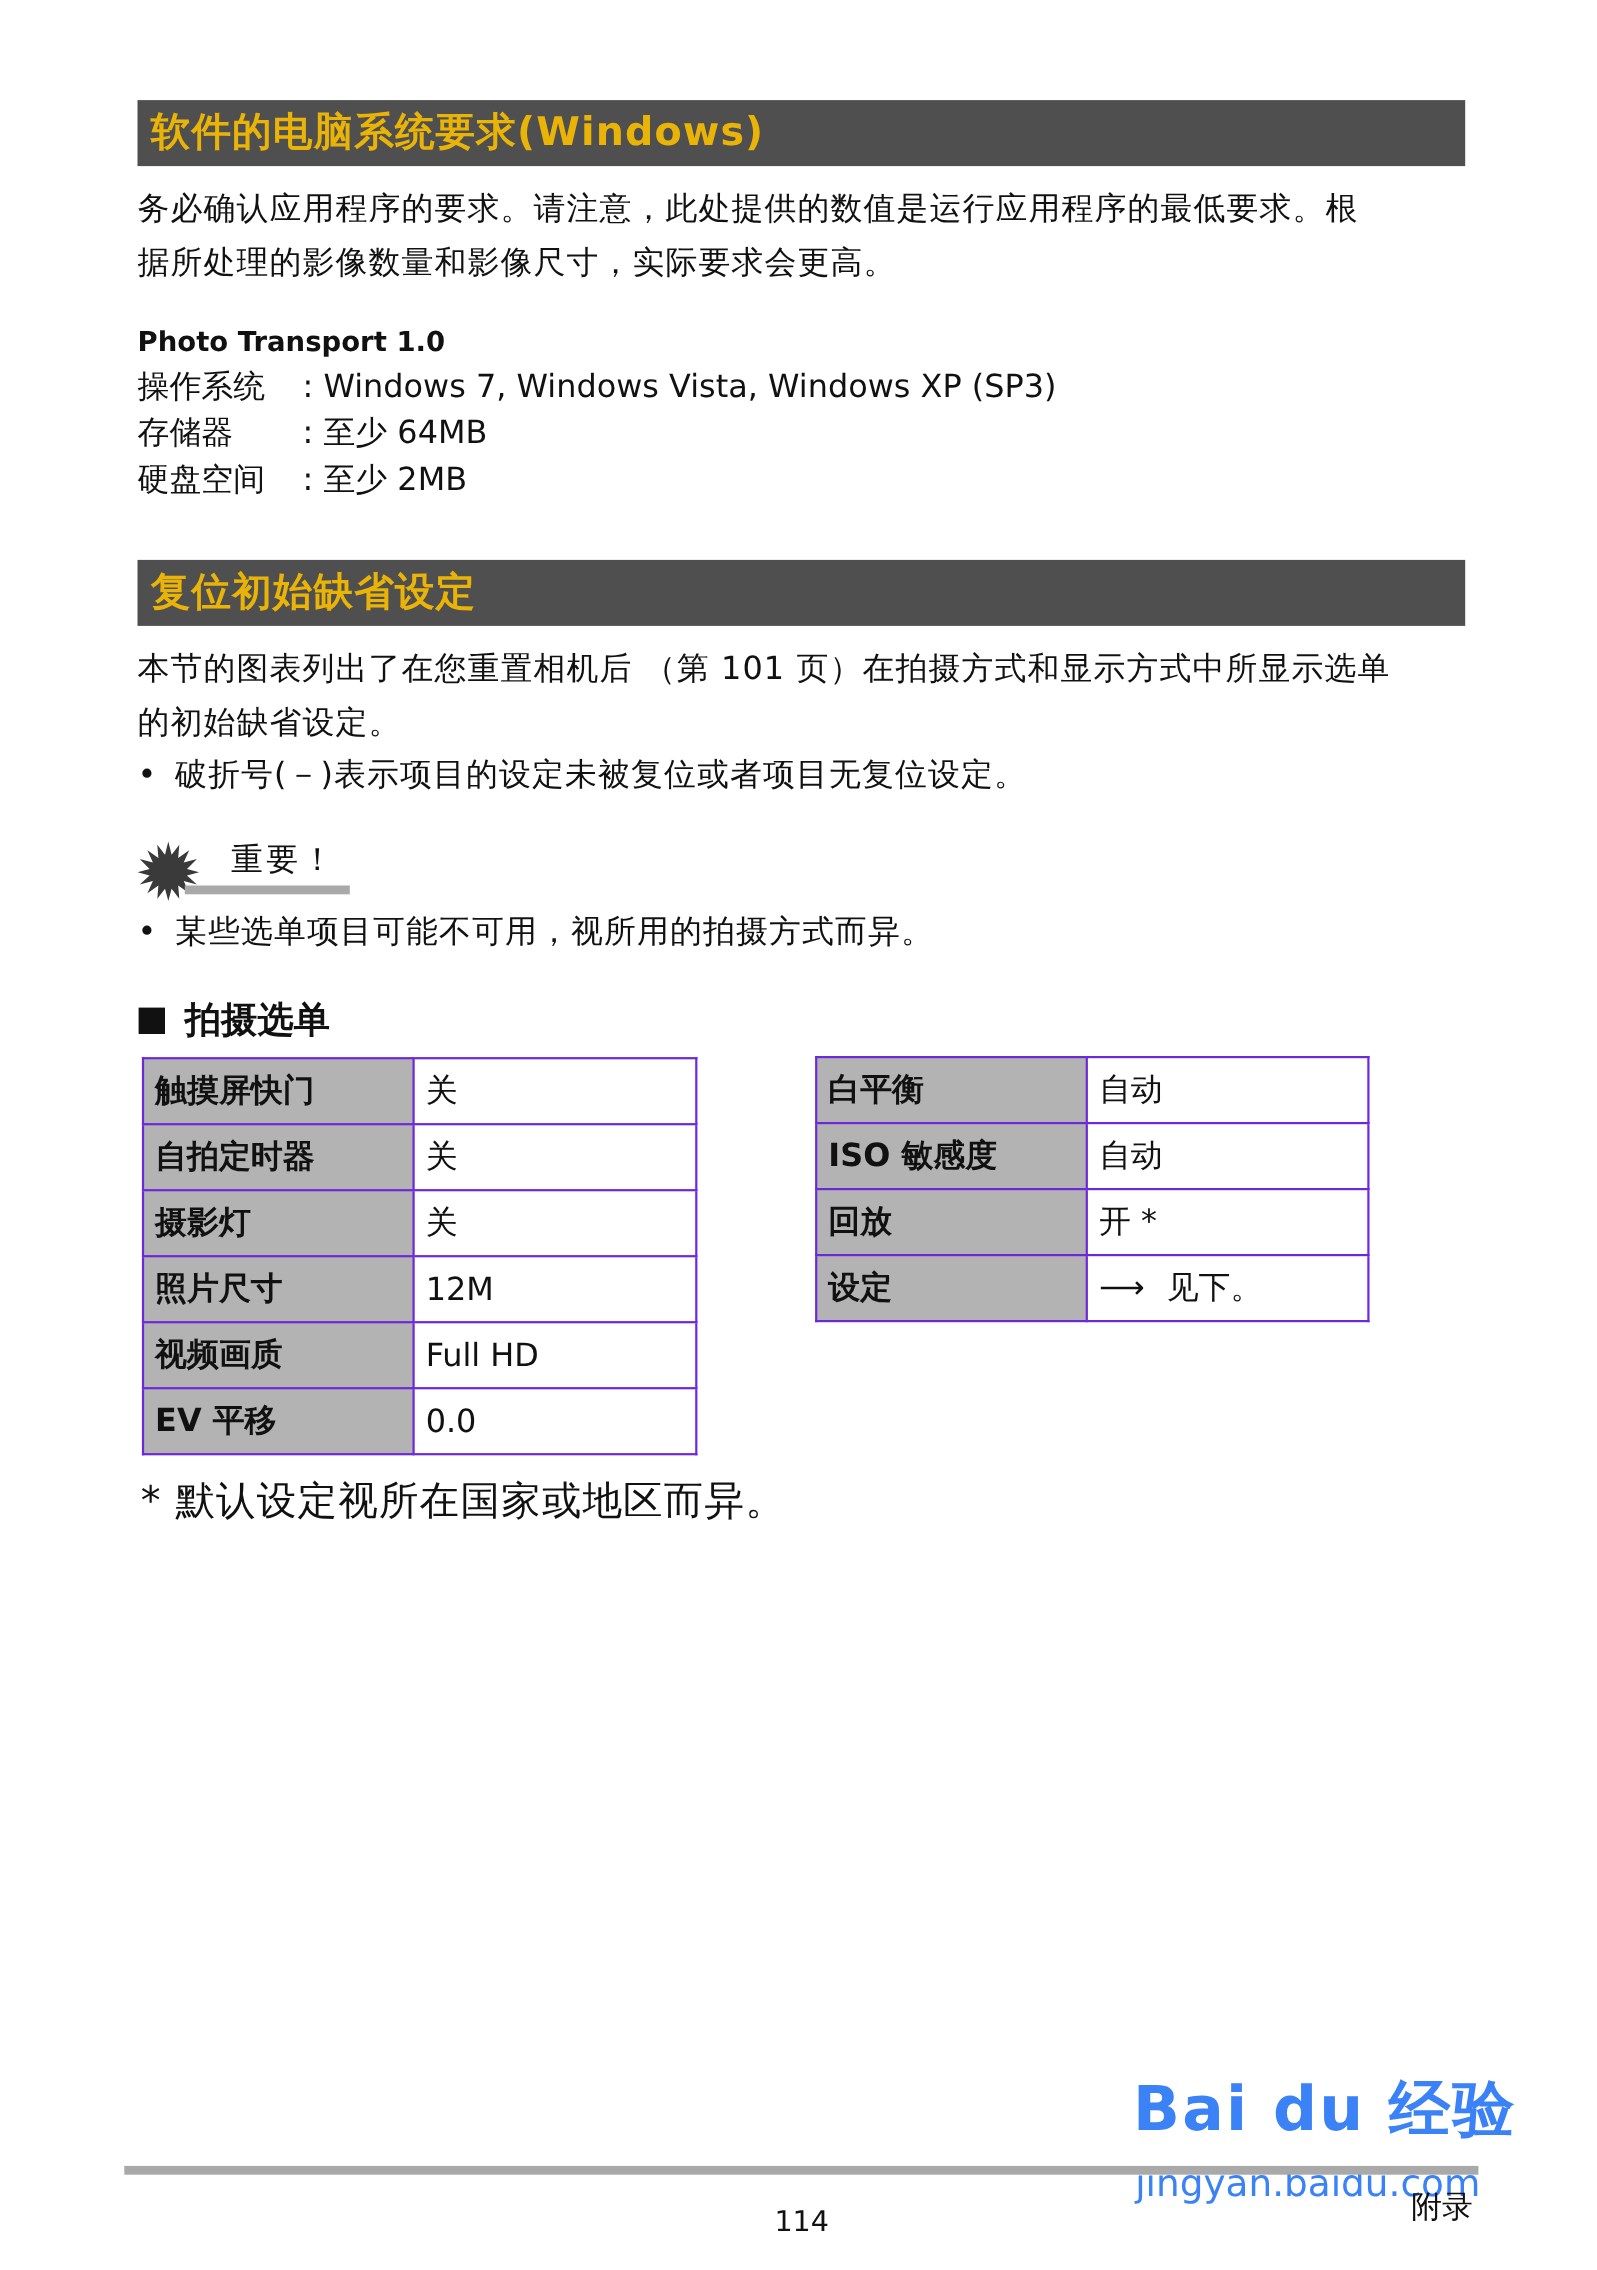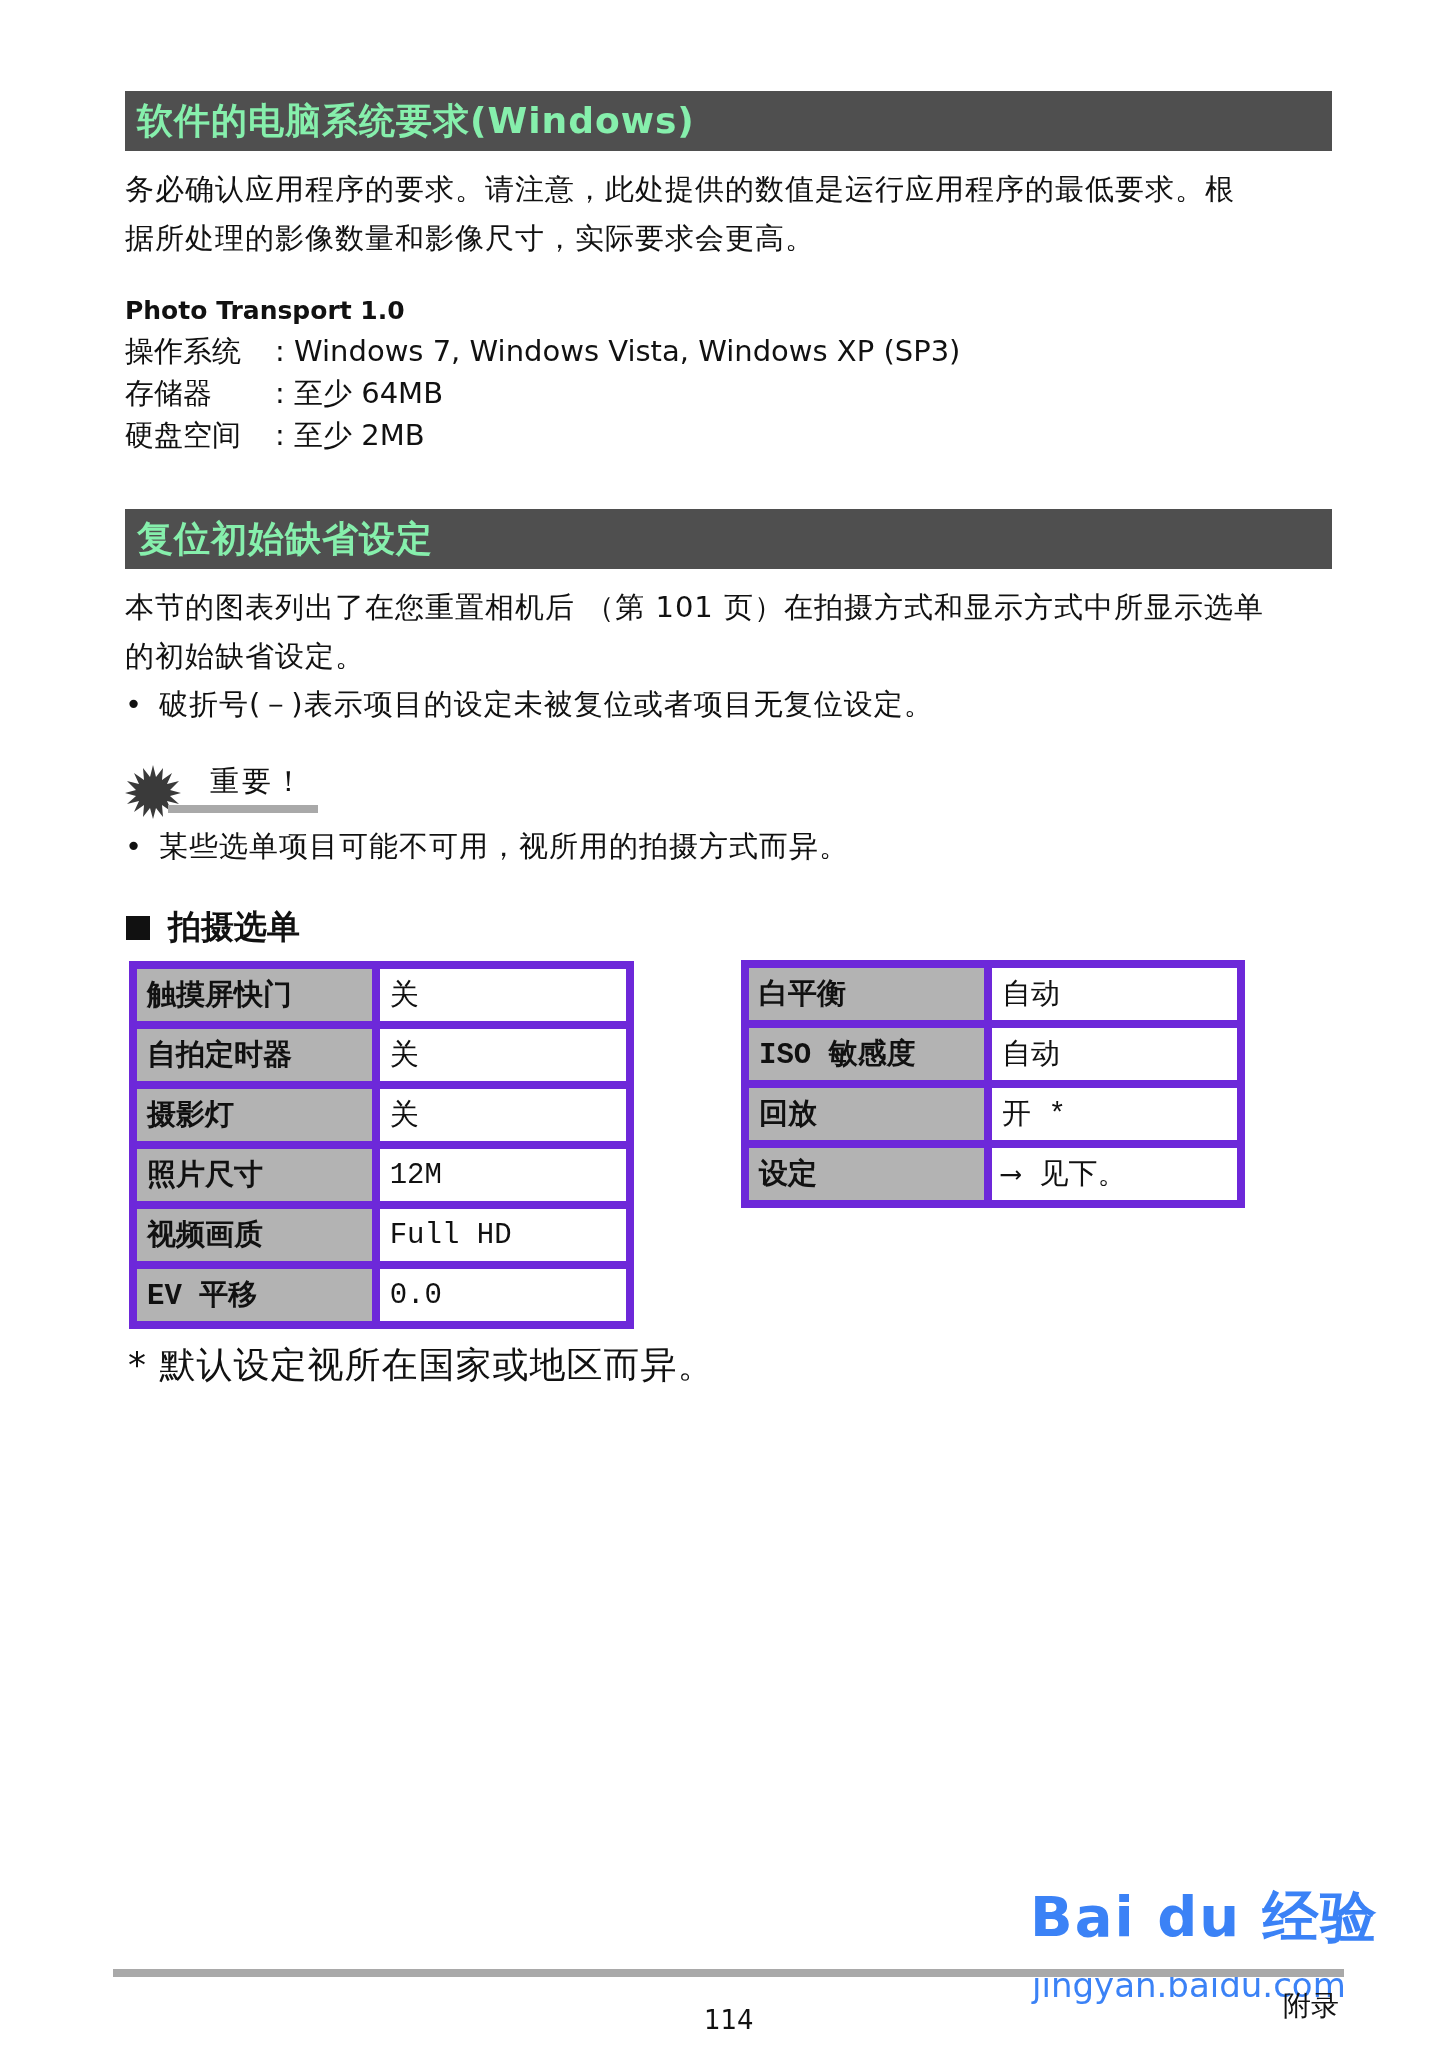--- a/index.html
+++ b/index.html
@@ -1,23 +1,23 @@
 <!DOCTYPE html>
 <html><head>
 <meta charset="utf-8">
 <style>
   html,body{margin:0;padding:0;background:#fff;}
   body{width:1452px;height:2064px;position:relative;overflow:hidden;font-family:"DejaVu Sans","Liberation Sans",sans-serif;color:#111;}
   .abs{position:absolute;}
-  .hbar{position:absolute;left:125px;width:1207px;height:60px;background:#4f4f4f;color:#86efac;font-weight:bold;font-size:36px;line-height:60px;padding-left:12px;box-sizing:border-box;letter-spacing:1px;}
+  .hbar{position:absolute;left:125px;width:1207px;height:60px;background:#4f4f4f;color:#eab308;font-weight:bold;font-size:36px;line-height:60px;padding-left:12px;box-sizing:border-box;letter-spacing:1px;}
   .para{position:absolute;left:125px;width:1210px;font-size:29px;line-height:49px;letter-spacing:1px;}
   .bullet{position:absolute;left:125px;font-size:29px;line-height:40px;letter-spacing:1px;}
   .bullet .dot{display:inline-block;width:34px;}
   table.t{position:absolute;border-collapse:collapse;font-size:29px;}
-  table.t td{border:8px solid #6d28d9;height:60px;padding:0 10px;box-sizing:border-box;font-family:Liberation Mono, monospace;}
+  table.t td{border:2px solid #6d28d9;height:60px;padding:0 10px;box-sizing:border-box;}
   table.t td.k{background:#b3b3b3;font-weight:bold;}
   .subhead{position:absolute;left:126px;top:905px;font-size:33px;font-weight:bold;line-height:44px;}
   .subhead .sq{display:inline-block;width:24px;height:24px;background:#111;margin-right:18px;vertical-align:-2px;}
   .footer-rule{position:absolute;left:113px;top:1969px;width:1231px;height:8px;background:#a9a9a9;}
   .wm{position:absolute;color:#3b82f6;font-weight:bold;}
 </style>
 </head>
 <body>
 
 <div class="hbar" style="top:91px;">

